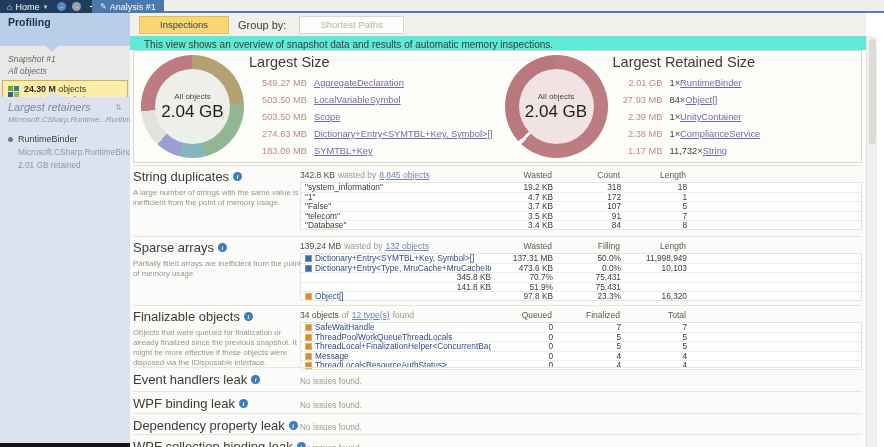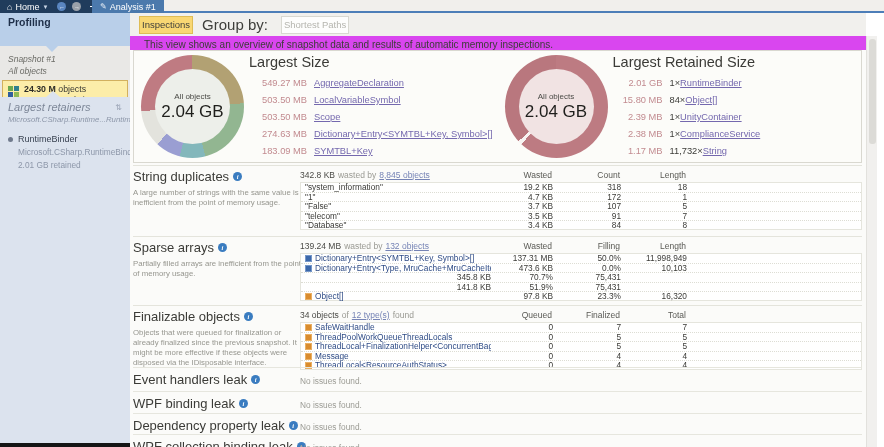--- a/index.html
+++ b/index.html
@@ -59,30 +59,30 @@
   .ret-ns, .ret-size { font-size:8.3px; color:#8d97a9; margin:3px 0 0 10px; }
   .side-bottom { position:absolute; left:0; bottom:0; width:130px; height:4px; background:#151515; }
 
   
   .main { position:absolute; left:130px; top:13px; width:736px; bottom:0;
           background:#fbfbf9; overflow:hidden; }
 
   .tabstrip { position:absolute; left:0; top:0; width:736px; height:23px; background:#f1f0ed;
               display:flex; align-items:center; padding-left:9px; }
   .tbtn { height:18px; border:1px solid #d8d8d1; background:#fdfdfc; color:#3e3e3a;
-          font-size:9.5px; font-family:inherit; padding:0 2px; display:flex; align-items:center;
+          font-size:9.5px; font-family:inherit; padding:0 20px; display:flex; align-items:center;
           white-space:nowrap; cursor:default; }
   .tbtn.active { background:#f9d773; border-color:#dfbc55; }
   .tbtn.disabled { color:#b5b5ae; }
-  .gb-label { font-size:15px; color:#3e3e3a; margin:0 5px 0 9px; white-space:nowrap; }
+  .gb-label { font-size:11px; color:#3e3e3a; margin:0 5px 0 9px; white-space:nowrap; }
   .tgroup { display:flex; }
   .tgroup .tbtn + .tbtn { margin-left:-1px; }
   .tbtn.last-sep { margin-left:8px; }
 
-  .banner { position:absolute; left:0; top:23px; width:736px; height:14px; background:#d946ef;
+  .banner { position:absolute; left:0; top:23px; width:736px; height:14px; background:#5eead4;
             font-size:10px; color:#3c3c38; padding:3px 0 0 14px; }
 
   
   .overview { position:absolute; left:3px; top:37px; width:729px; height:113px;
               border:1px solid #d9d8d0; background:#fcfcf9; display:flex; }
   .half { flex:1; position:relative; }
   .donut { position:absolute; left:7px; top:4px; width:103px; height:103px; border-radius:50%; }
   .donut-inner { position:absolute; left:14px; top:14px; right:14px; bottom:14px; border-radius:50%;
                  display:flex; flex-direction:column; align-items:center; justify-content:center; }
   .d-label { font-size:8px; color:#4a4a46; }
@@ -247,21 +247,21 @@
           </div>
         </div>
         <div class="ov-title">Largest Retained Size</div>
         <div class="legend">
           <div class="leg-row">
             <span class="leg-size narrow">2.01 GB</span>
             <span class="leg-count">1×</span>
             <span class="ilink">RuntimeBinder</span>
           </div>
           <div class="leg-row">
-            <span class="leg-size narrow">15.80 MB</span>
+            <span class="leg-size narrow">27.93 MB</span>
             <span class="leg-count">84×</span>
             <span class="ilink">Object[]</span>
           </div>
           <div class="leg-row">
             <span class="leg-size narrow">2.39 MB</span>
             <span class="leg-count">1×</span>
             <span class="ilink">UnityContainer</span>
           </div>
           <div class="leg-row">
             <span class="leg-size narrow">2.38 MB</span>

